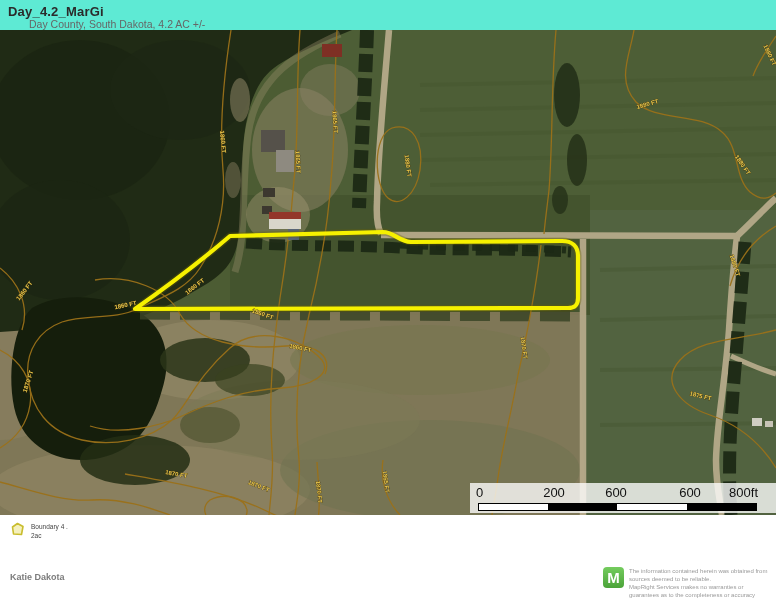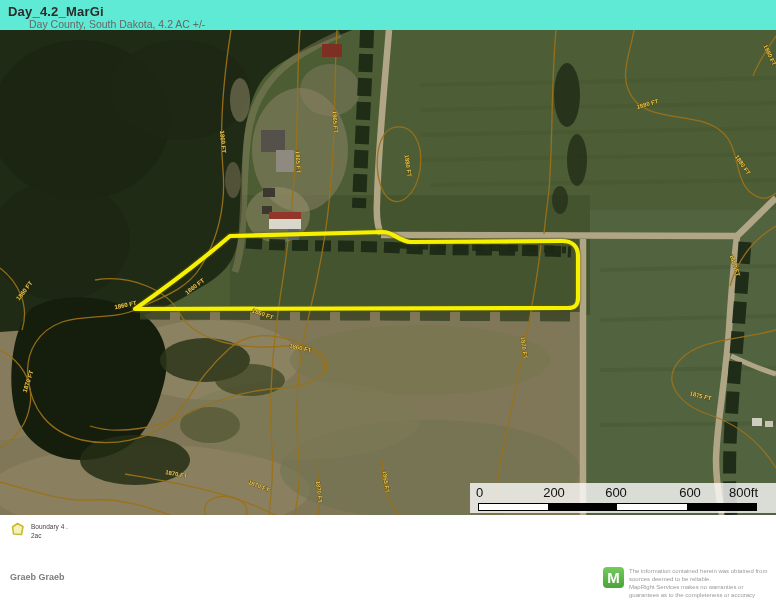--- a/index.html
+++ b/index.html
@@ -194,21 +194,21 @@
 <div class="legend">
   <svg class="licon" viewBox="0 0 17 17">
     <polygon points="3.5,6 8.5,2.5 14,5.5 12.5,13.5 4.5,13" fill="#f4f0bd" stroke="#c9bd2e" stroke-width="1.6" stroke-linejoin="round"></polygon>
   </svg>
   <div class="ltxt">
     <div>Boundary 4 .</div>
     <div>2ac</div>
   </div>
 </div>
 
-<div class="attribution">Graeb Graeb</div>
+<div class="attribution">Katie Dakota</div>
 
 <div class="disclaimer">
   <div class="mlogo">M</div>
   <div class="dtxt">
     <div>The information contained herein was obtained from sources deemed to be reliable.</div>
     <div>MapRight Services makes no warranties or guarantees as to the completeness or accuracy thereof.</div>
   </div>
 </div>
 
 </body></html>

